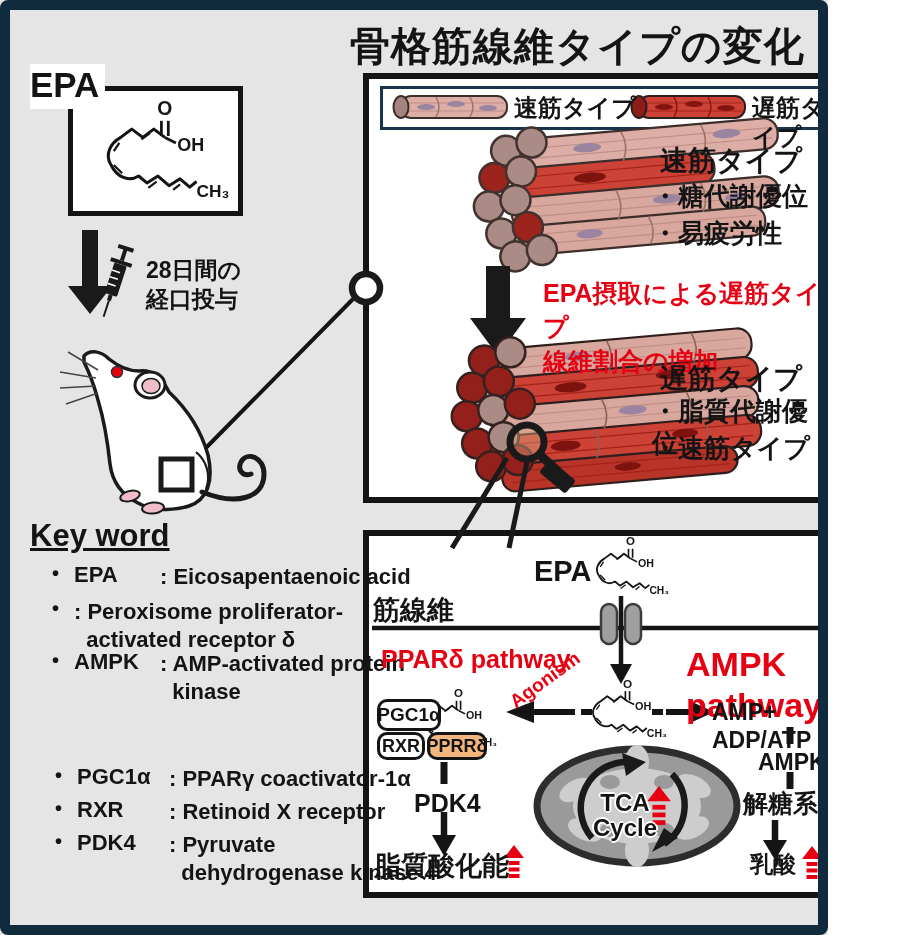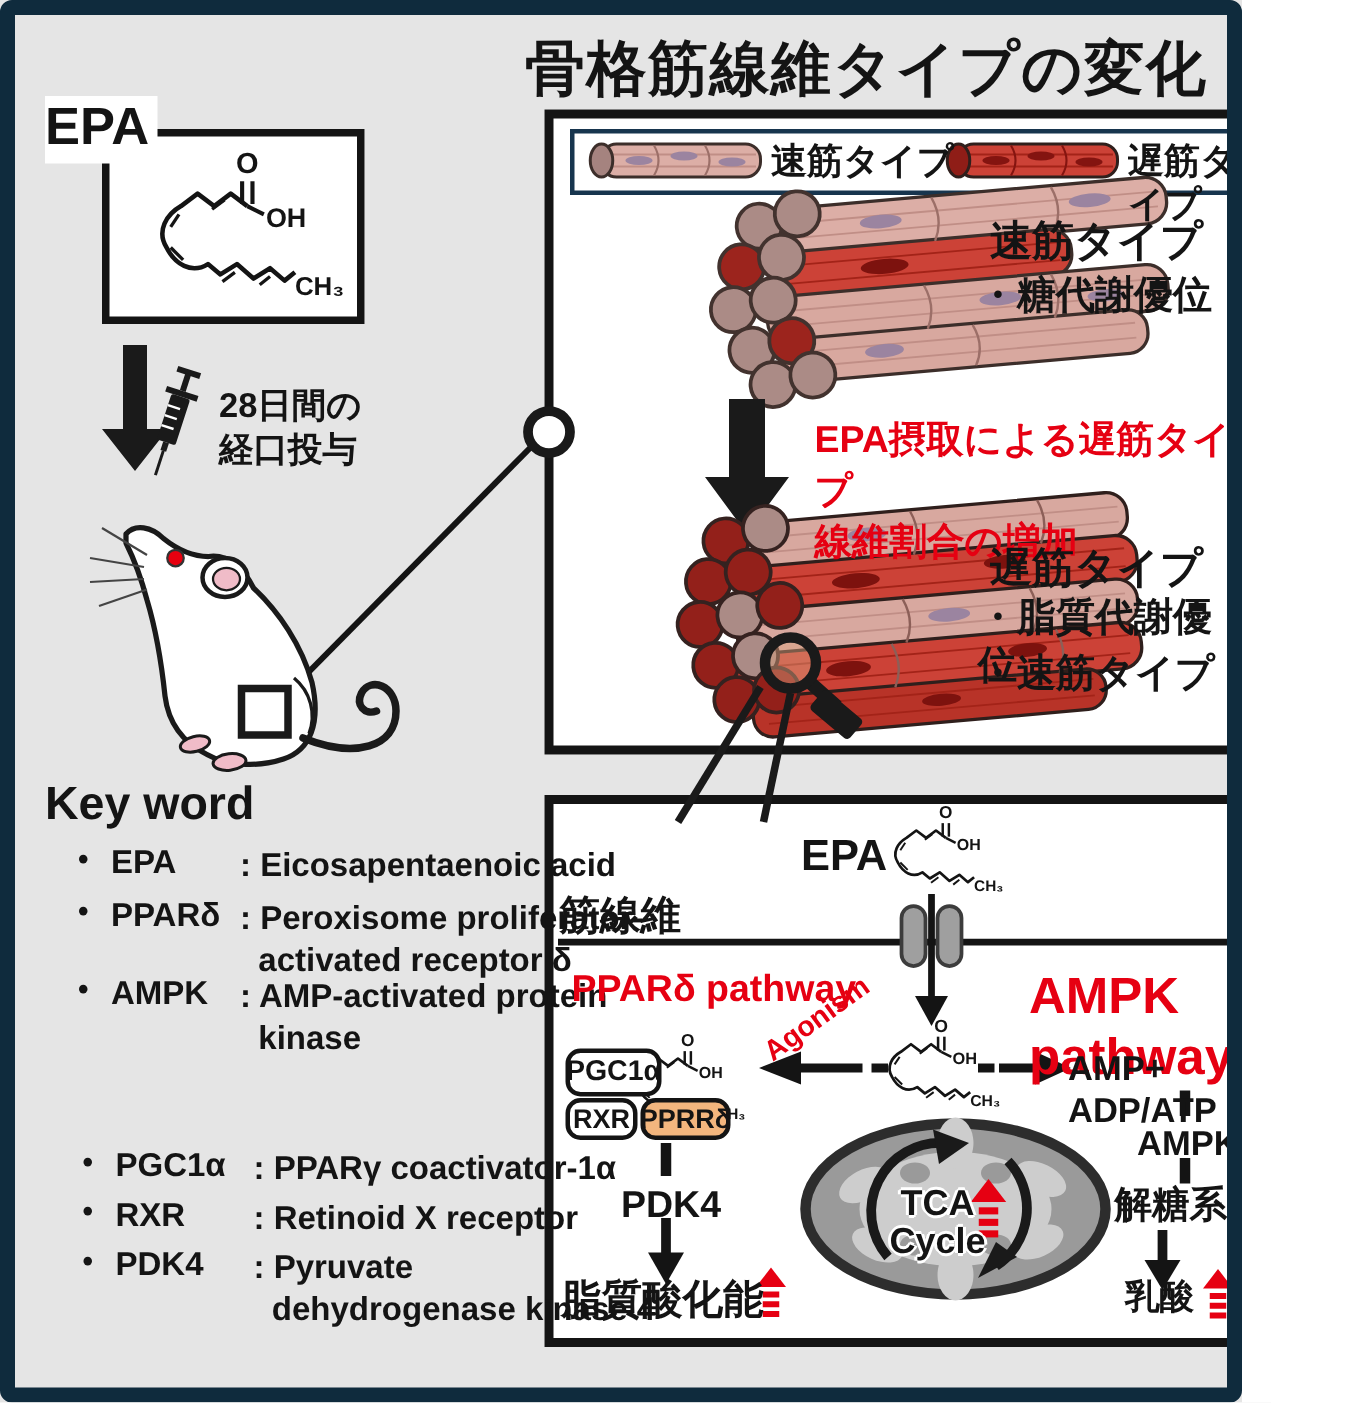--- a/index.html
+++ b/index.html
@@ -267,29 +267,28 @@
     <use href="#red-up" transform="translate(812,846)"></use>
   </svg>
 
   <div class="t b" style="left:350px;top:22px;font-size:40px;letter-spacing:1px;">骨格筋線維タイプの変化</div>
 
   <div class="t b" style="left:30px;top:64px;font-size:35px;background:#fff;padding:0 6px 2px 0;z-index:6;">EPA</div>
 
   <div class="t b" style="left:146px;top:256px;font-size:23px;line-height:1.25;">28日間の
 経口投与</div>
 
-  <div class="t b" style="left:30px;top:517px;font-size:31px;">Key word</div>
+  <div class="t b" style="left:30px;top:517px;font-size:31px;text-decoration:underline;">Key word</div>
   <div class="kwrow" style="left:52px;top:563px;">
     <span class="dot">•</span>
     <span class="term">EPA</span>
     <span class="def">: Eicosapentaenoic acid</span>
   </div>
   <div class="kwrow" style="left:52px;top:598px;">
     <span class="dot">•</span>
-    <span class="term">PPARδ</span>
     <span class="def">: Peroxisome proliferator-
 &nbsp;&nbsp;activated receptor δ</span>
   </div>
   <div class="kwrow" style="left:52px;top:650px;">
     <span class="dot">•</span>
     <span class="term">AMPK</span>
     <span class="def">: AMP-activated protein
 &nbsp;&nbsp;kinase</span>
   </div>
 
@@ -308,20 +307,21 @@
     <span class="term" style="width:92px;">PDK4</span>
     <span class="def">: Pyruvate
 &nbsp;&nbsp;dehydrogenase kinase 4</span>
   </div>
 
   <div class="t b" style="left:514px;top:93px;font-size:24px;">速筋タイプ</div>
   <div class="t b" style="left:752px;top:93px;font-size:24px;">遅筋タイプ</div>
 
   <div class="t b" style="left:660px;top:144px;font-size:28px;">速筋タイプ</div>
   <div class="t b" style="left:652px;top:181px;font-size:26px;">・糖代謝優位</div>
+  <div class="t b" style="left:652px;top:218px;font-size:26px;">・易疲労性</div>
 
   <div class="t b red" style="left:543px;top:277px;font-size:25px;line-height:1.35;">EPA摂取による遅筋タイプ
 線維割合の増加</div>
 
   <div class="t b" style="left:660px;top:362px;font-size:28px;">遅筋タイプ</div>
   <div class="t b" style="left:652px;top:396px;font-size:26px;">・脂質代謝優位</div>
   <div class="t b" style="left:652px;top:433px;font-size:26px;">・速筋タイプ</div>
 
   <div class="t b" style="left:534px;top:554px;font-size:29px;">EPA</div>
   <div class="t b" style="left:373px;top:594px;font-size:27px;">筋線維</div>

